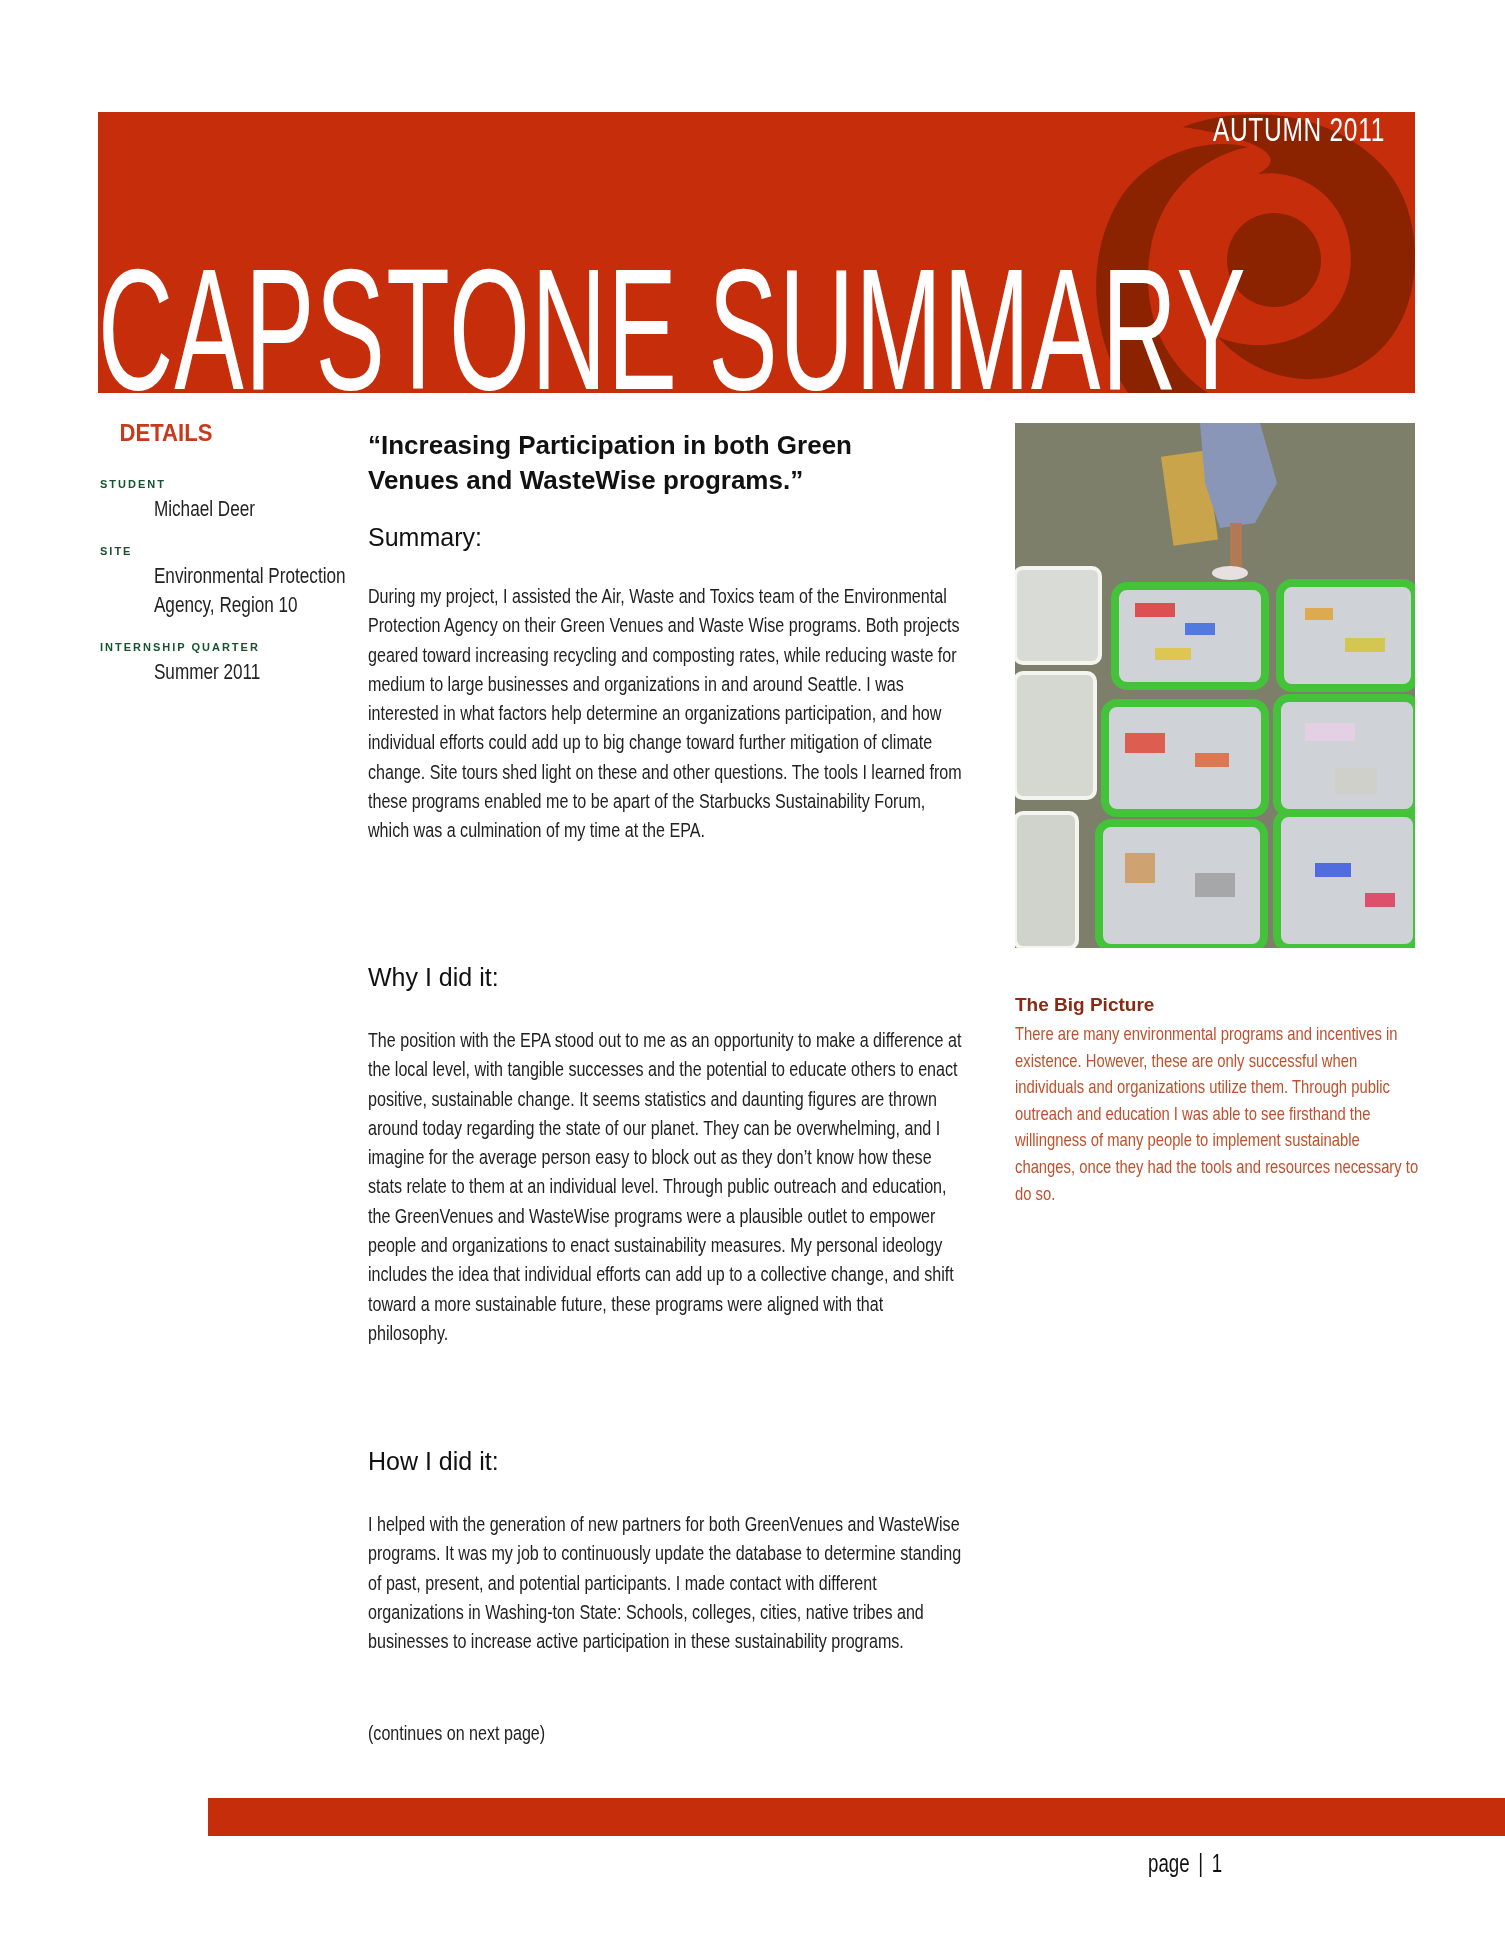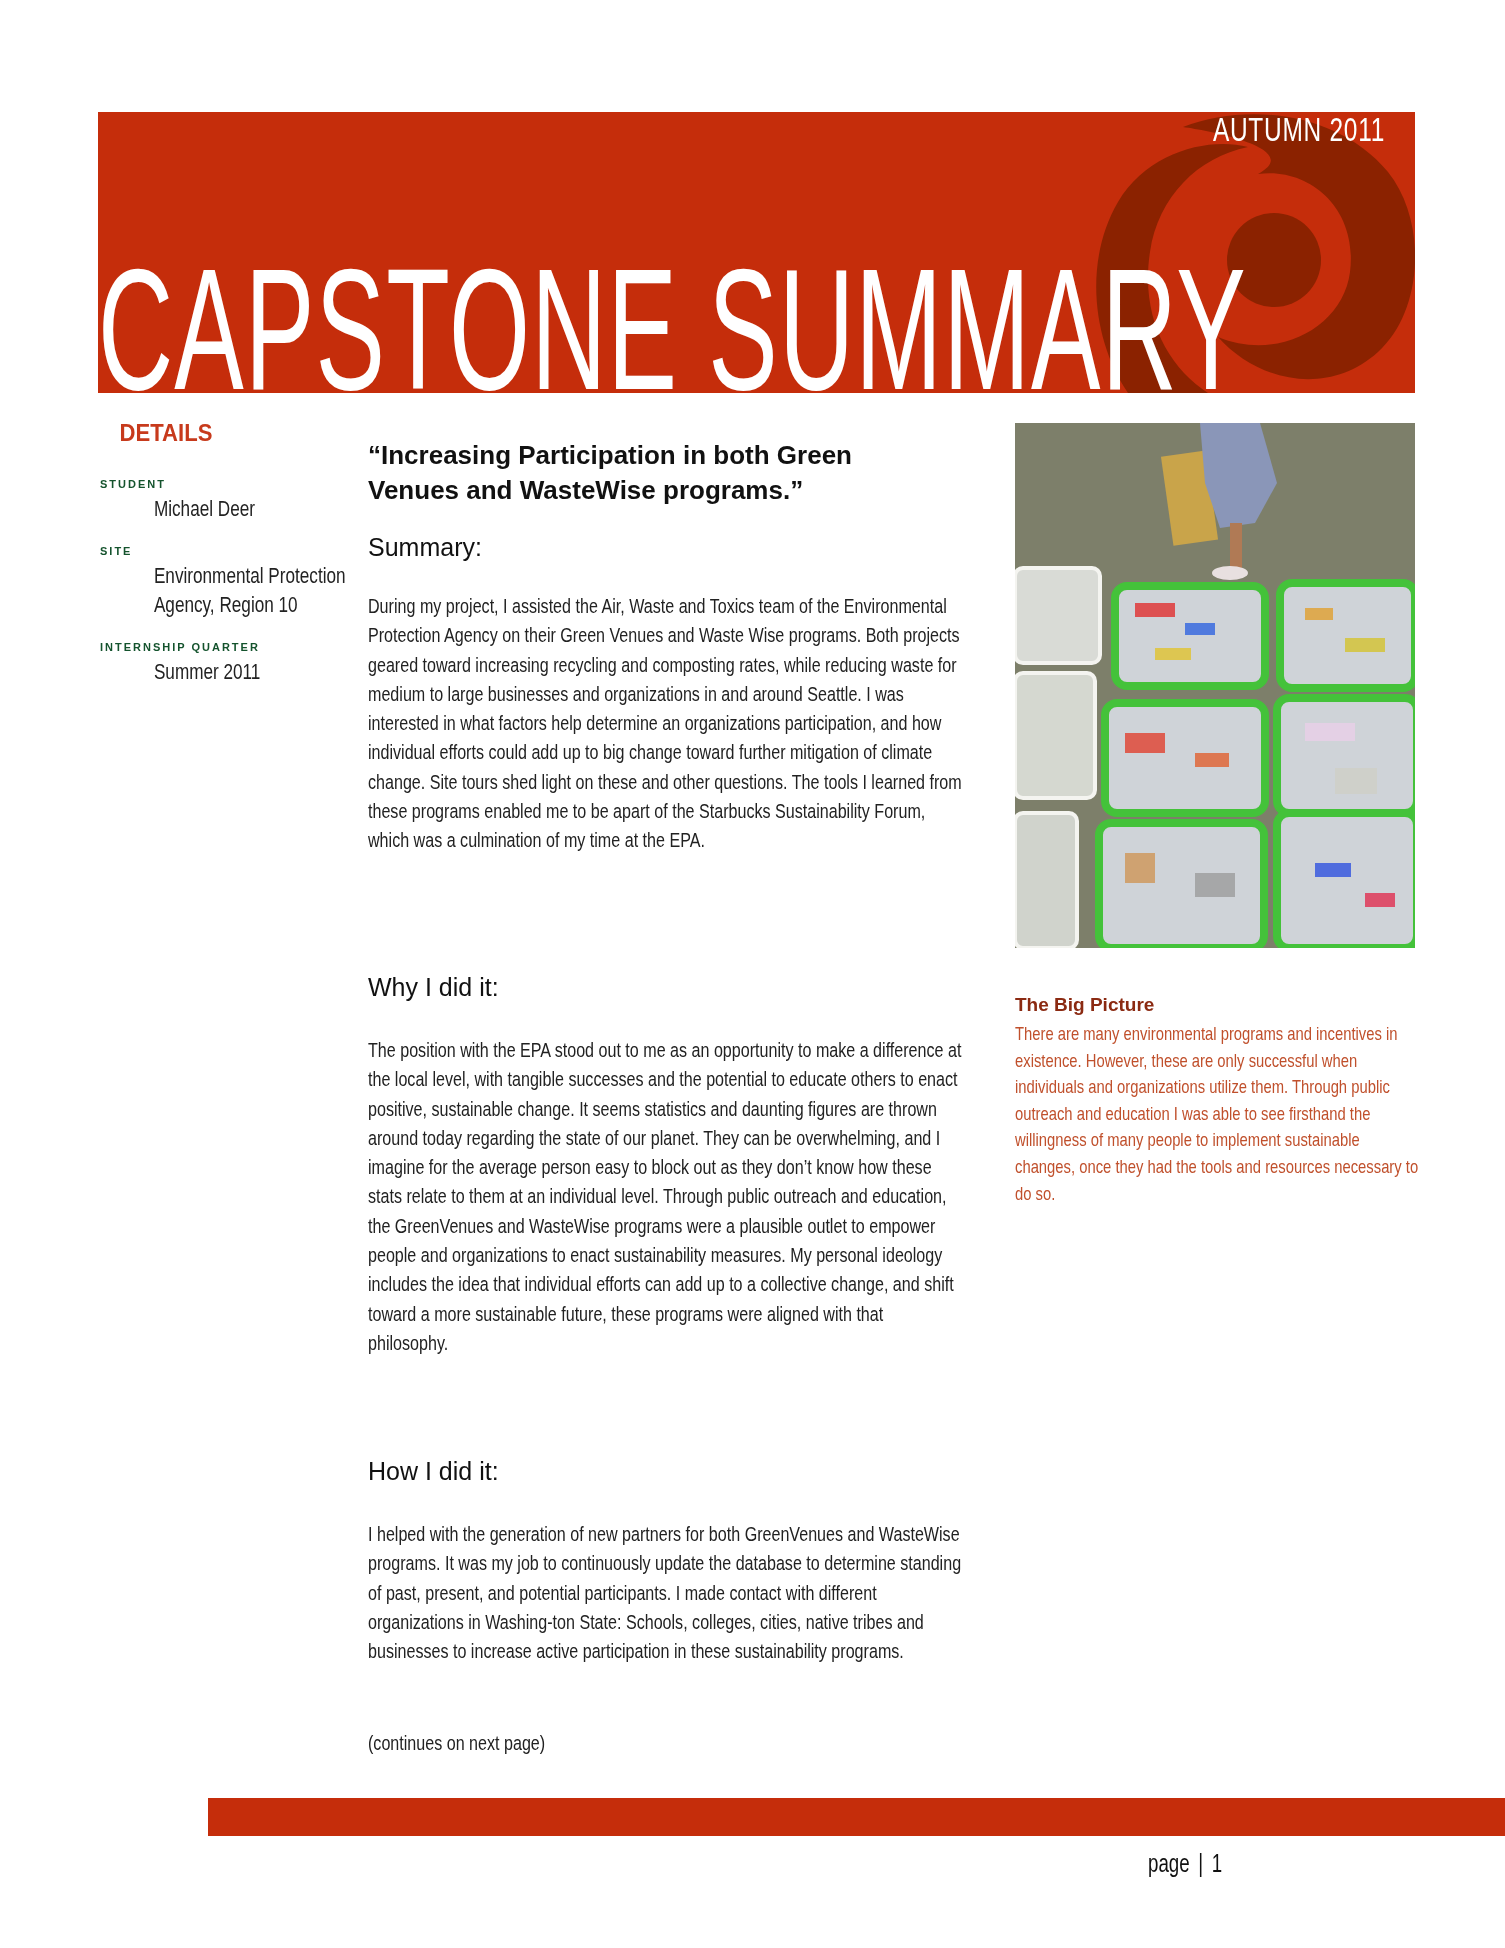--- a/index.html
+++ b/index.html
@@ -8,21 +8,21 @@
   .banner svg.swirl { position:absolute; left:990px; top:0; width:327px; height:281px; }
   .season { position:absolute; right:30px; top:-2px; color:#fff; font-family:"Liberation Sans", sans-serif; font-size:34px; line-height:38px; transform:scaleX(0.72); transform-origin:right top; letter-spacing:1px; }
   .title { position:absolute; left:0; bottom:-22px; color:#fff; font-family:"Liberation Sans", sans-serif; font-size:172px; line-height:172px; white-space:nowrap; transform:scaleX(0.605); transform-origin:left bottom; letter-spacing:2px; }
 
   .left { position:absolute; left:100px; top:418px; width:245px; text-align:left; }
   .details-head { color:#C73A1C; font-weight:bold; font-size:24px; line-height:30px; transform:scaleX(0.92); transform-origin:right; margin-bottom:26px; }
   .field { margin-bottom:18px; }
   .field-label { font-weight:bold; font-size:11px; letter-spacing:2px; line-height:20px; color:#14532d; }
   .field-value { font-size:22px; line-height:29px; color:#222; transform:scaleX(0.78); transform-origin:right; white-space:nowrap; }
 
-  .main { position:absolute; left:368px; top:438px; width:600px; }
+  .main { position:absolute; left:368px; top:428px; width:600px; }
   .quote { font-weight:bold; font-size:26px; line-height:35px; color:#111; }
   .sec-head { font-weight:normal; font-size:25px; line-height:32px; color:#111; }
   .body-text { font-size:20.5px; line-height:29.3px; color:#222; width:760px; transform:scaleX(0.785); transform-origin:left top; }
 
   .photo { position:absolute; left:1015px; top:423px; width:400px; height:525px; background:#7f806c; overflow:hidden; }
   .sidebar-box { position:absolute; left:1015px; top:973px; width:420px;margin-top:20px; }
   .bp-head { color:#8B2A12; font-weight:bold; font-size:19px; line-height:24px; margin-bottom:4px; }
   .bp-text { color:#C0502C; font-size:18.5px; line-height:26.6px; width:510px; transform:scaleX(0.8); transform-origin:left top; }
 
   .footer-bar { position:absolute; left:208px; top:1798px; width:1297px; height:38px; background:#C52D0B; }

